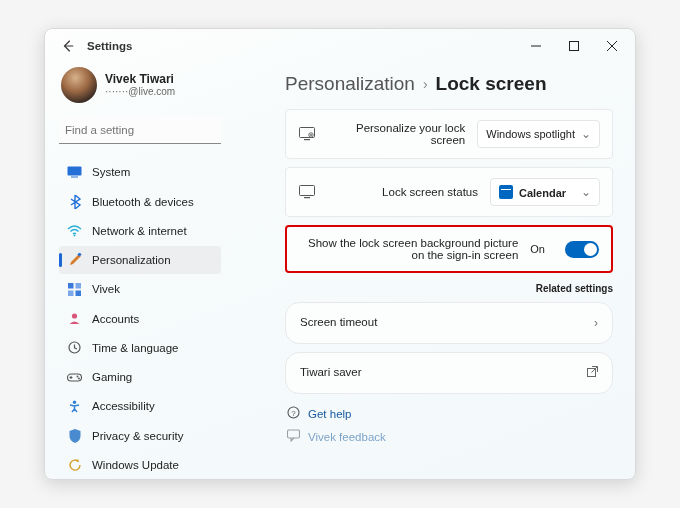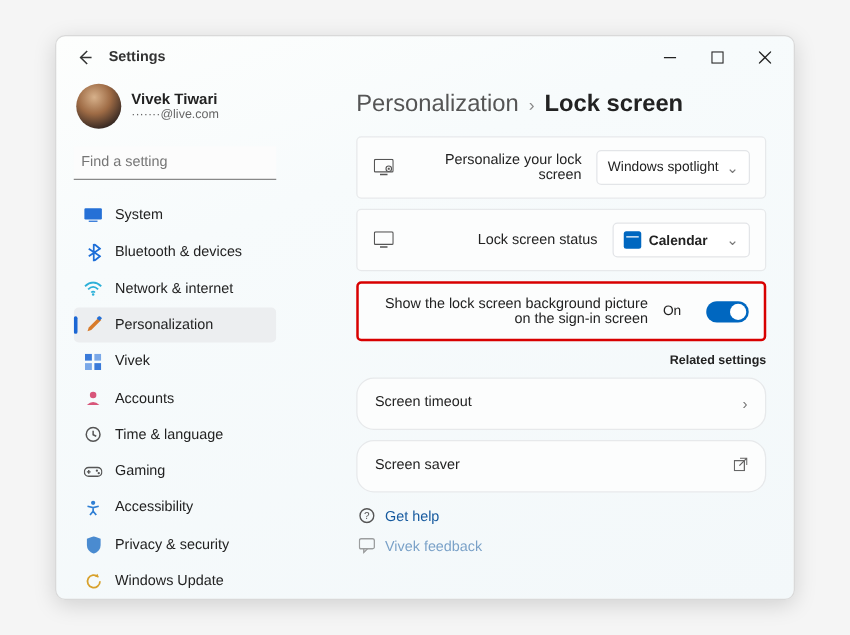--- a/index.html
+++ b/index.html
@@ -360,21 +360,21 @@
         <div class="toggle"></div>
       </div>
 
       <div class="section-title">Related settings</div>
 
       <div class="link-row">
         <span>Screen timeout</span>
         <span class="chev">›</span>
       </div>
       <div class="link-row">
-        <span>Screen saver</span>
+        <span>Tiwari saver</span>
         <span class="chev"><svg width="11" height="11" viewBox="0 0 11 11">
               <rect x="0.5" y="2.5" width="8" height="8" stroke="#666" fill="none"></rect>
               <path d="M5 0.5 H10.5 V6 M10.5 0.5 L4.5 6.5" stroke="#666" fill="none"></path>
             </svg></span>
       </div>
 
       <div class="help-links">
         <div class="help-link">
           <span class="hi"><svg width="13" height="13" viewBox="0 0 13 13">
                 <circle cx="6.5" cy="6.5" r="5.5" stroke="#555" fill="none" stroke-width="1.1"></circle>

